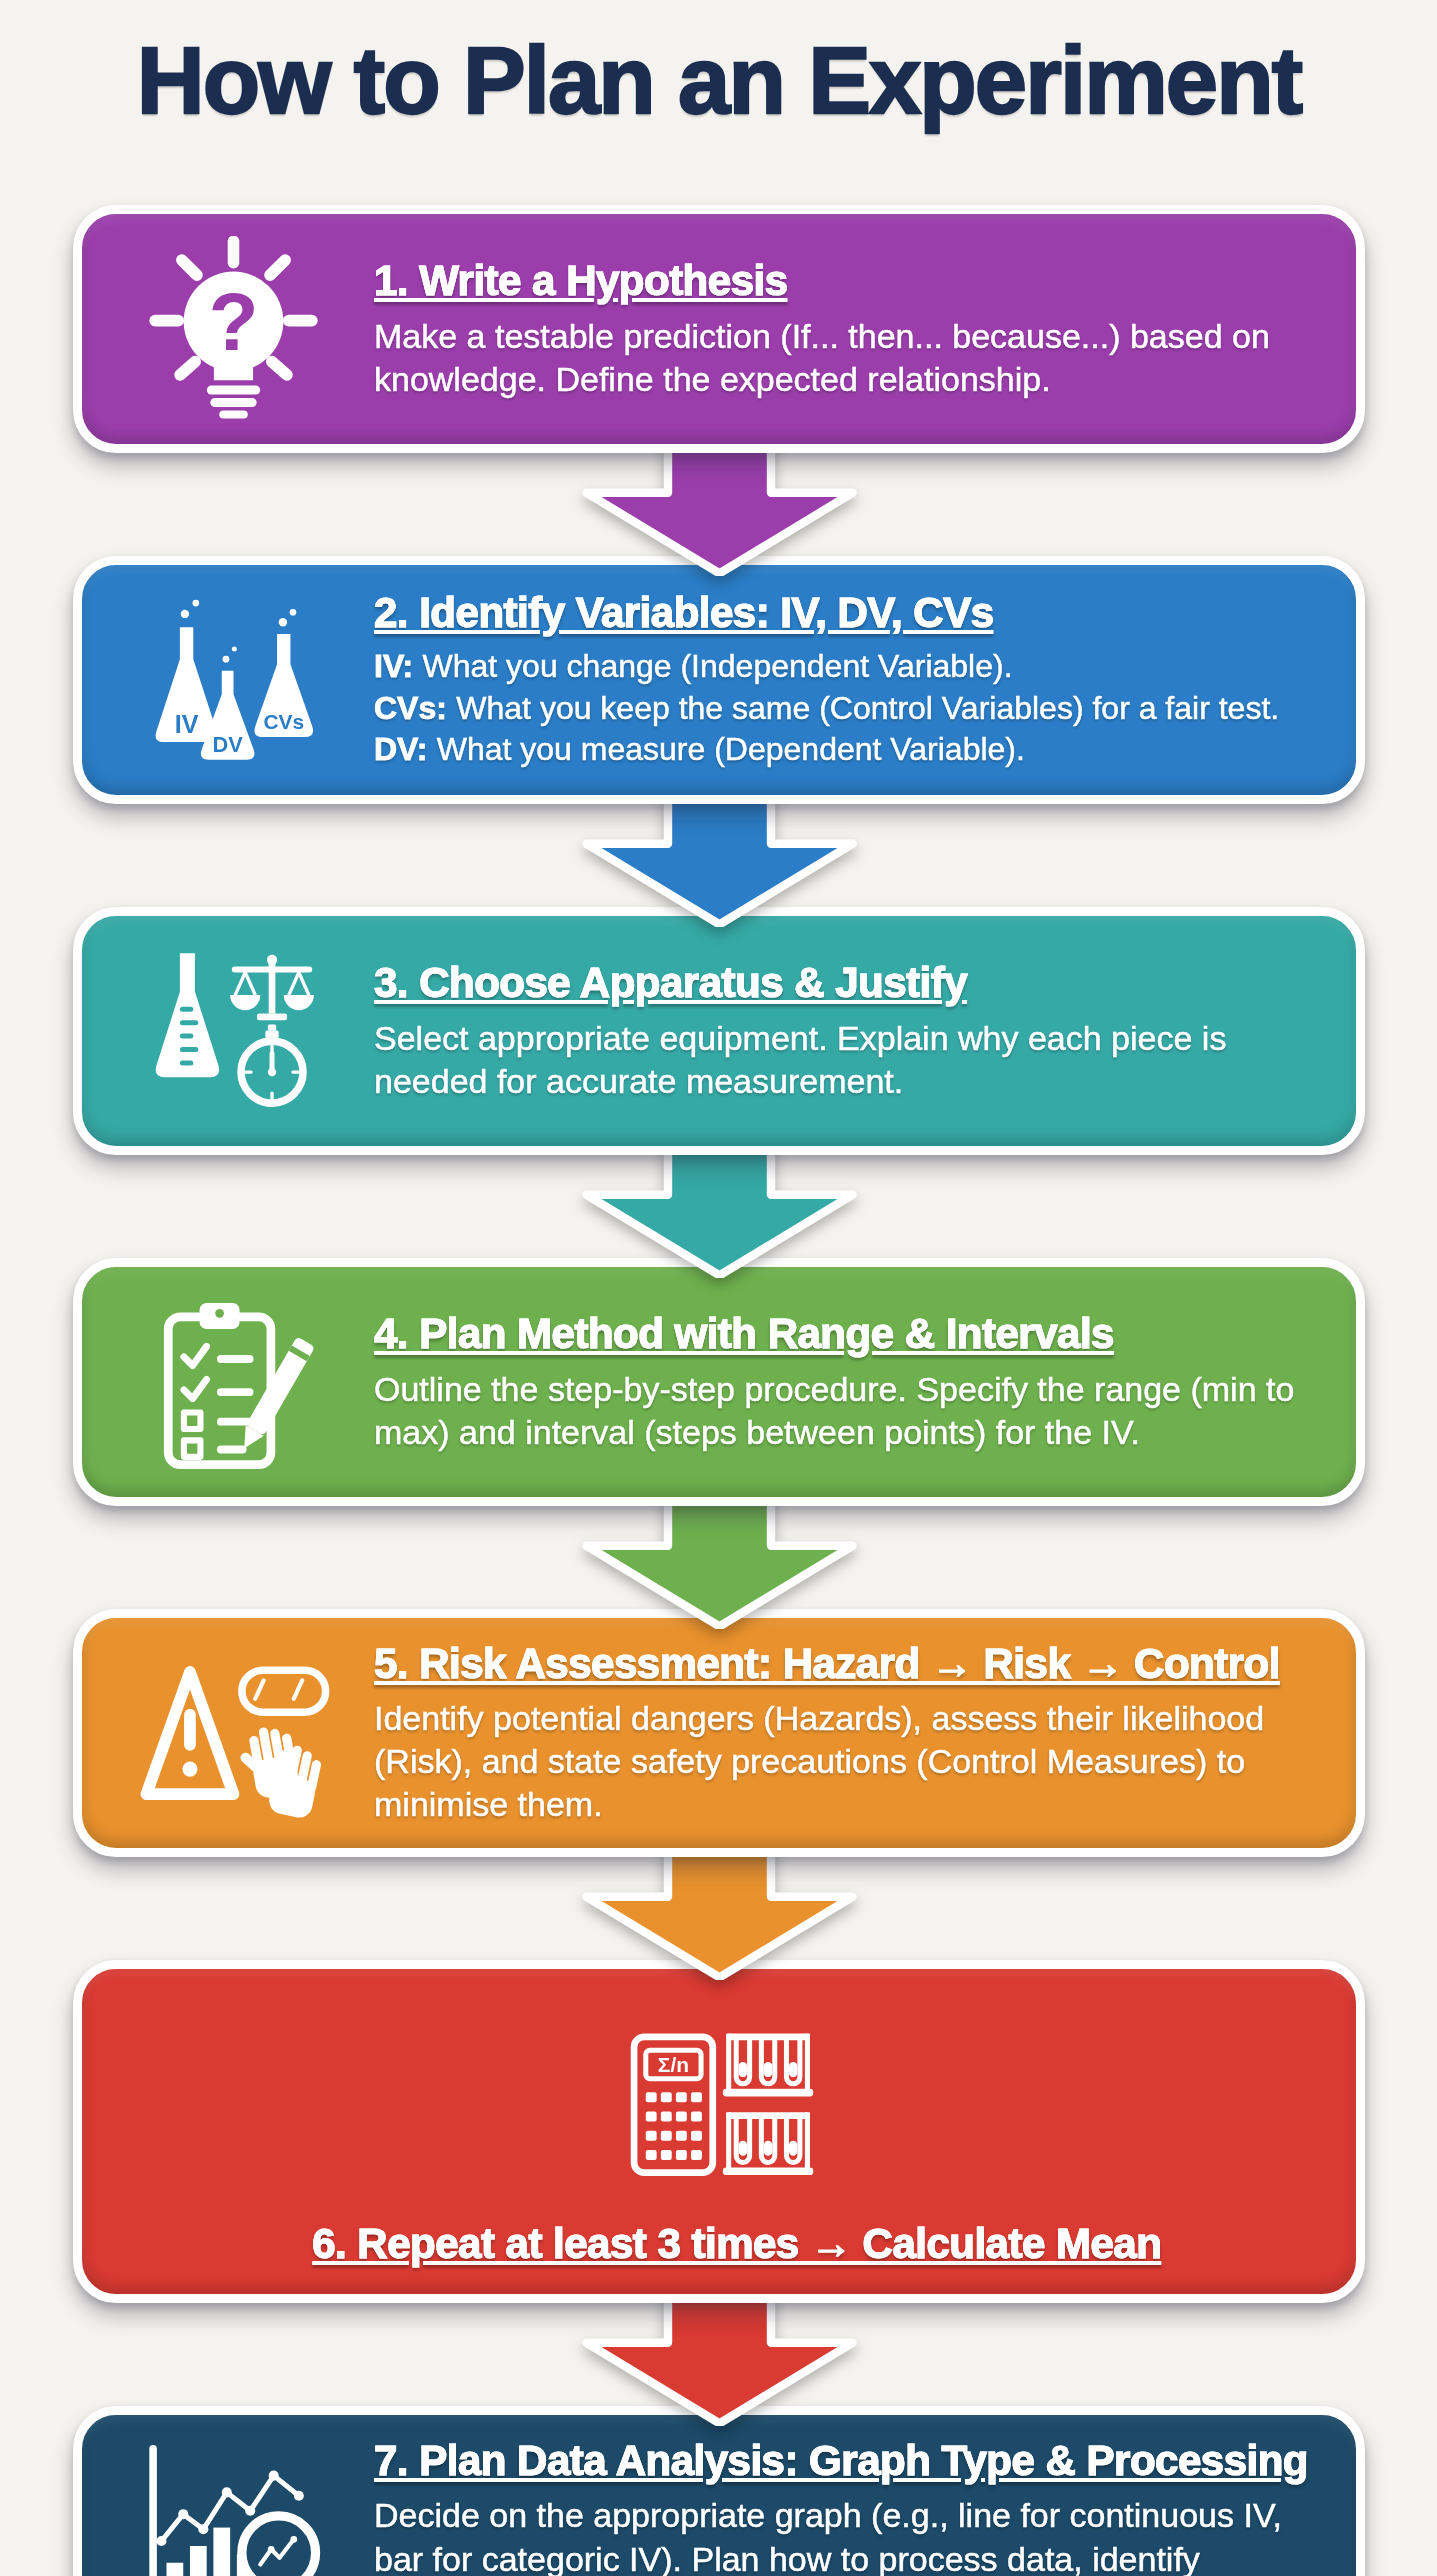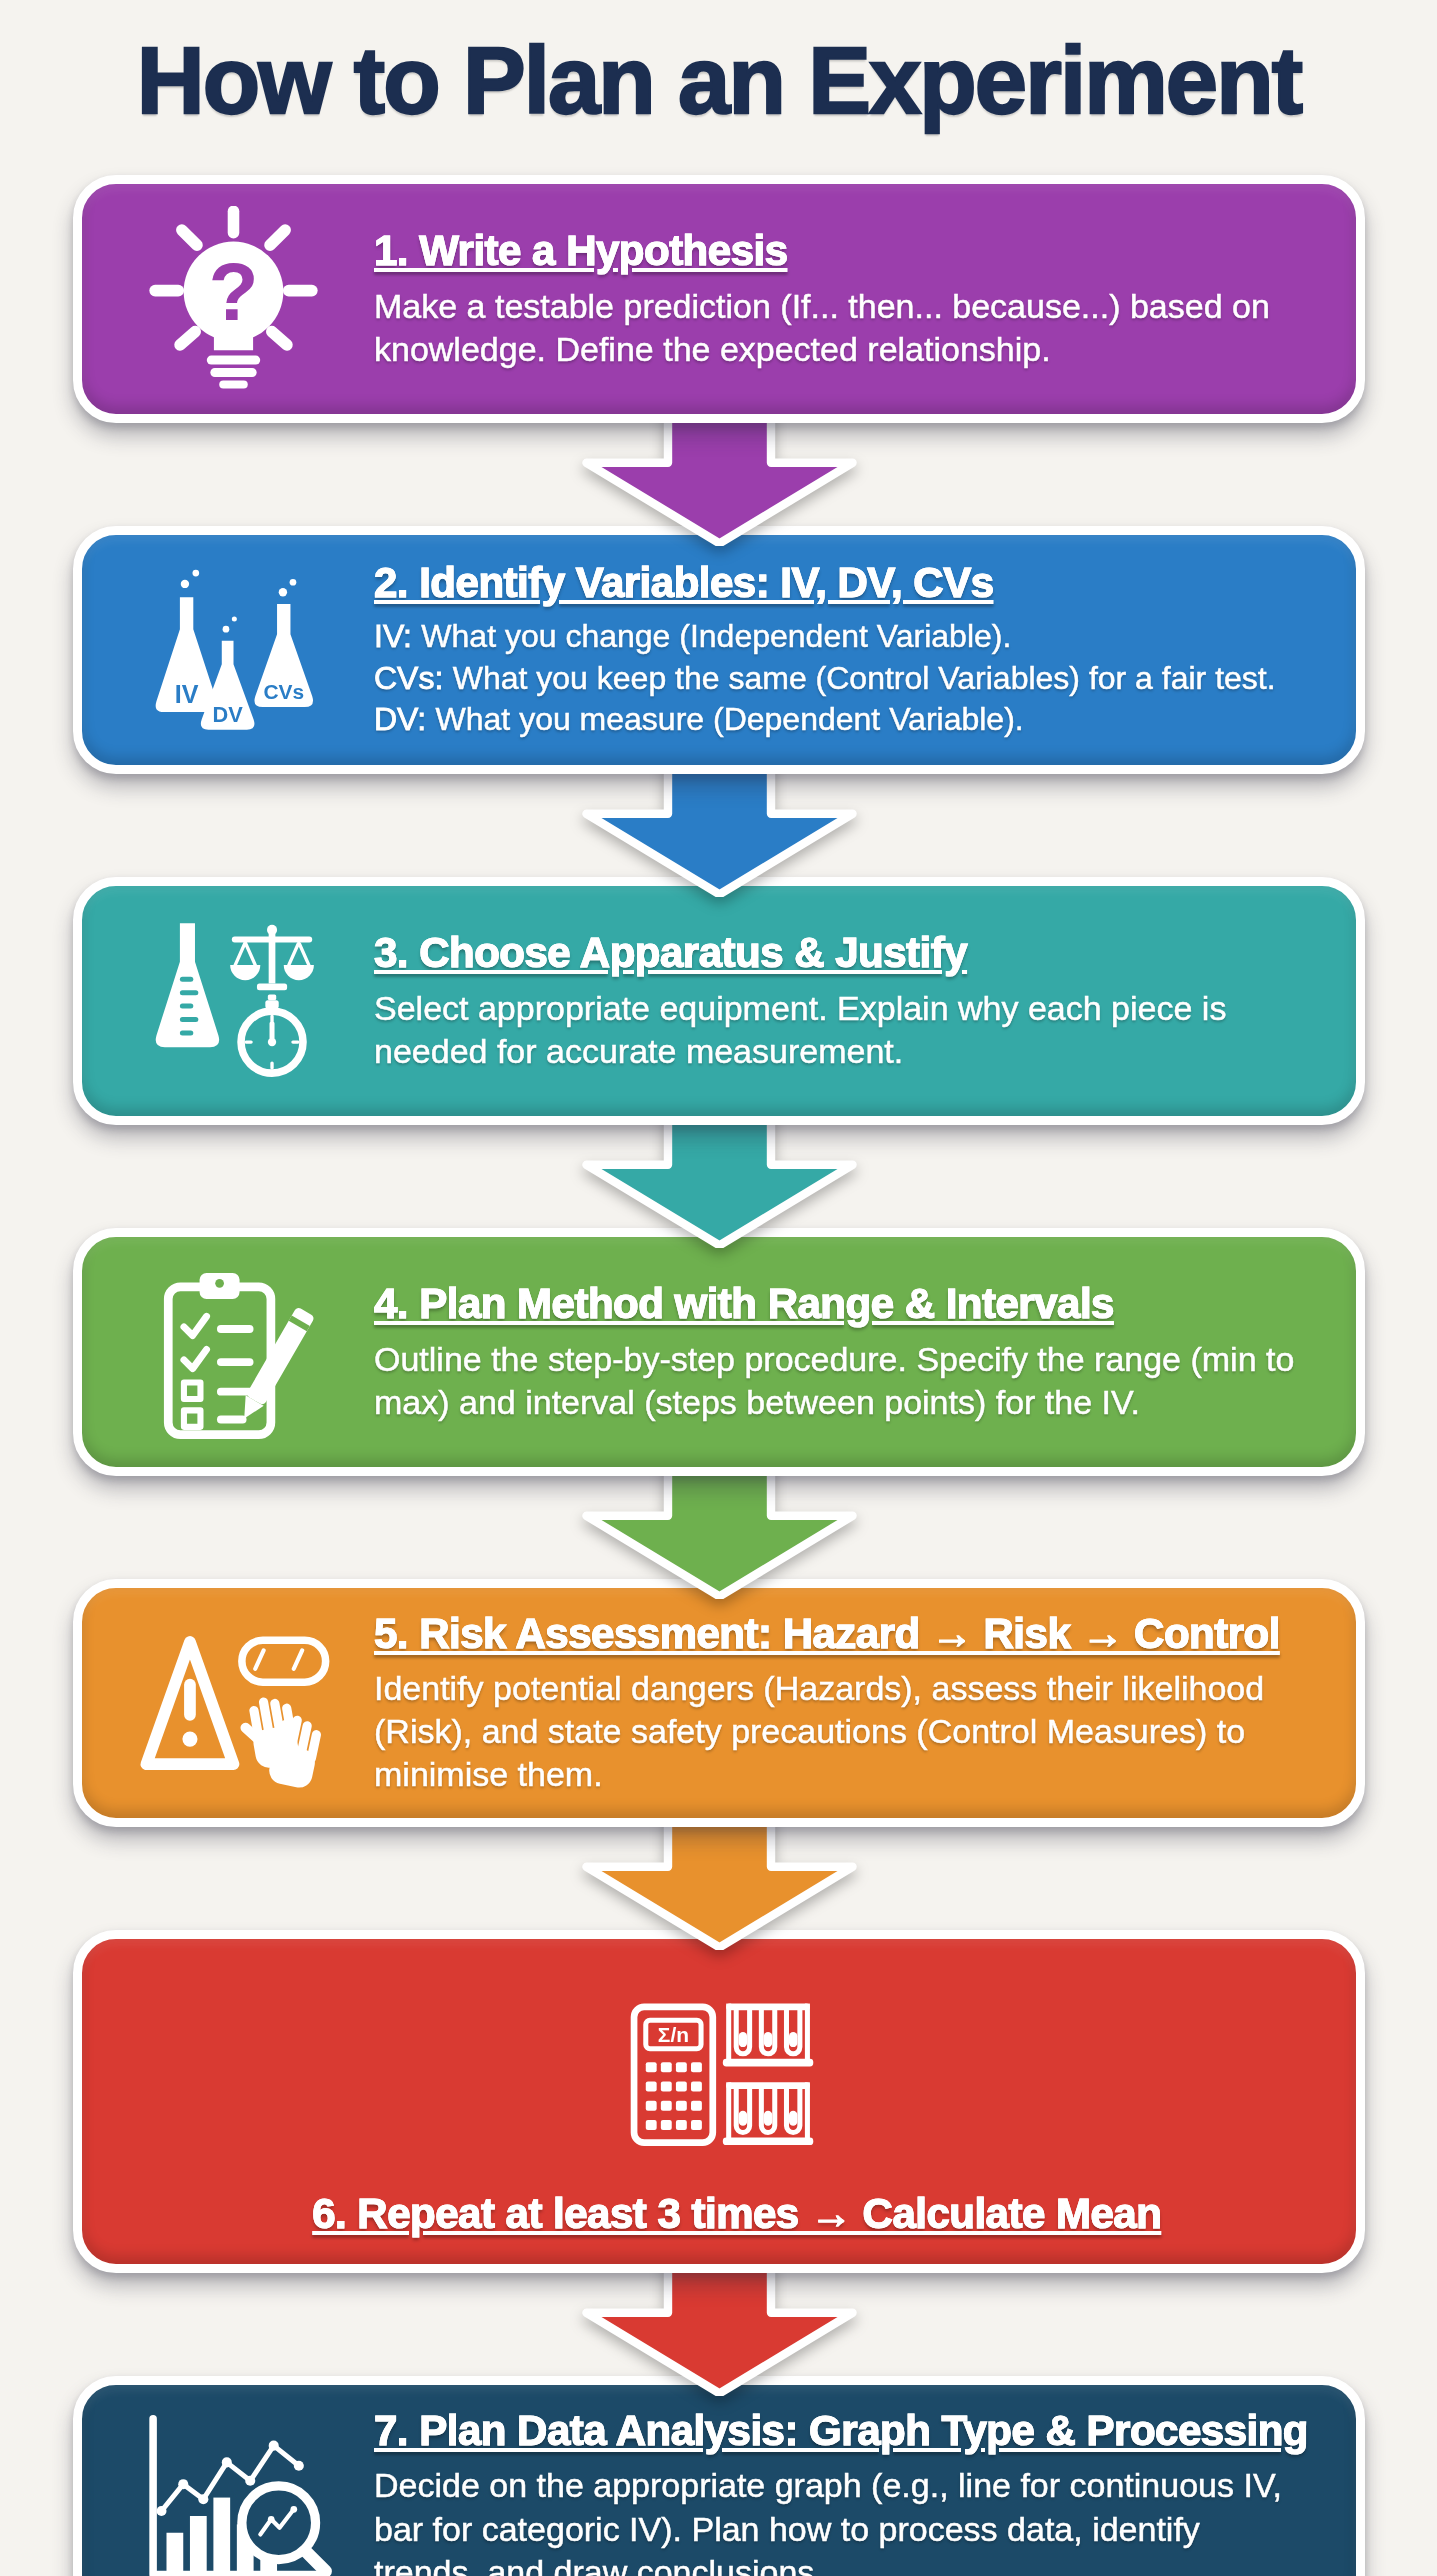--- a/index.html
+++ b/index.html
@@ -5,21 +5,21 @@
   * { box-sizing: border-box; }
   html,body { margin:0; padding:0; }
   body {
     width:1438px; height:2576px; overflow:hidden;
     background:#f5f3ef;
     font-family:"Liberation Sans", sans-serif;
   }
   .canvas { padding:0 73px; }
   .page-title {
     margin:0; padding-top:32px; padding-bottom:0;
-    height:175px;
+    height:205px;
     text-align:center;
     font-size:94px; line-height:1.05; font-weight:bold;
     color:#1c2e50; letter-spacing:-1.9px;
     -webkit-text-stroke:2.3px #1c2e50;
     text-shadow:0 2.8px 1.9px rgba(0,0,0,.18);
   }
   .flow { position:relative; }
   .card {
     position:relative;
     display:flex; align-items:center;
@@ -50,21 +50,21 @@
     font-size:34px; line-height:1.27; color:#fff;
     -webkit-text-stroke:0.5px #fff;
     text-shadow:0 1.9px 2.8px rgba(0,0,0,.28);
   }
   .step-lines { max-width:945px; }
   .line {
     margin:0; font-size:32px; line-height:1.3; color:#fff;
     -webkit-text-stroke:0.5px #fff;
     text-shadow:0 1.9px 2.8px rgba(0,0,0,.28);
   }
-  .lead { font-weight:normal; margin-right:9.4px; -webkit-text-stroke:0.9px #fff; }
+  .lead { font-weight:bold; margin-right:9.4px; -webkit-text-stroke:0.9px #fff; }
   .arrow { position:relative; height:103px; }
   .arrow svg {
     position:absolute; left:50%; top:-19px;
     width:281px; height:142px; margin-left:-140px;
     filter:drop-shadow(0 6.6px 6.6px rgba(0,0,0,.28));
   }
   .arrow path { fill:var(--c); stroke:#ffffff; stroke-width:9; stroke-linejoin:round; }
   
   .icon-svg .s { fill:none; stroke:#fff; stroke-linecap:round; stroke-linejoin:round; }
   .icon-svg .f { fill:#fff; stroke:none; }

